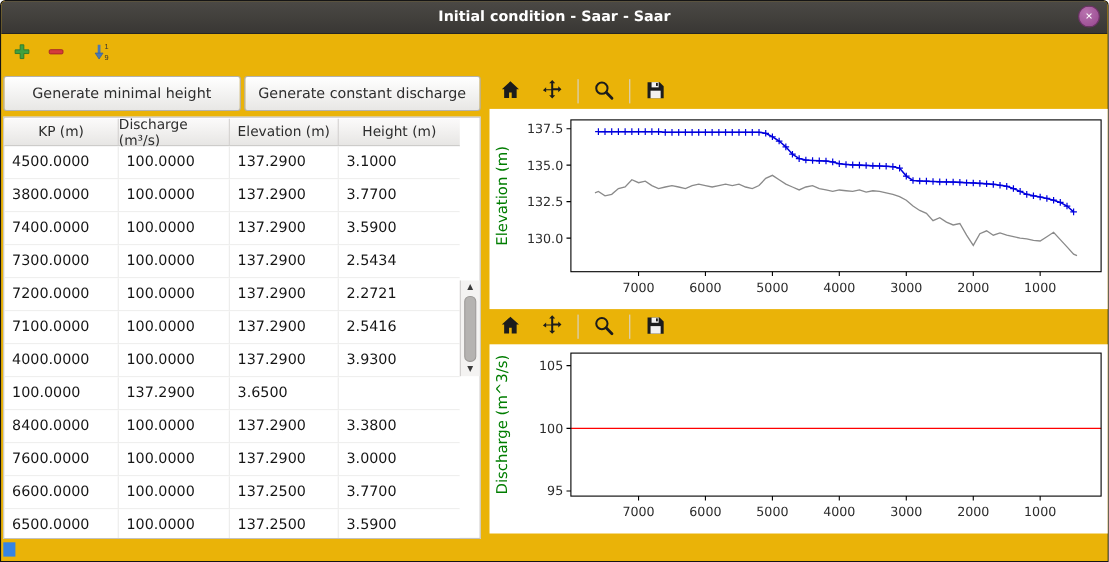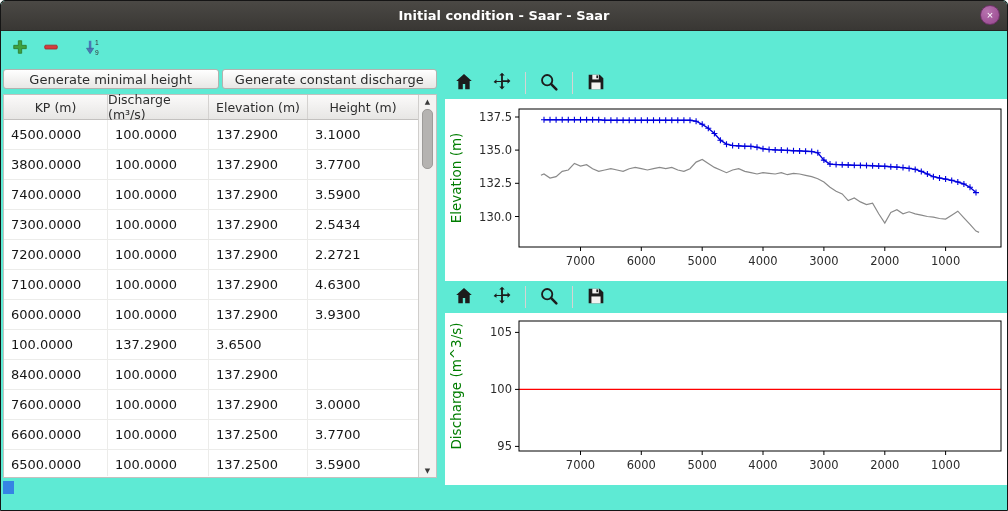--- a/index.html
+++ b/index.html
@@ -1,36 +1,36 @@
 <!DOCTYPE html>
 <html style="--accent_blue: #3584e4; --titlebar_close_purple: #95458d; --axis_label_green: #007d00; --series_blue: #0000dd; --series_gray: #8a8a8a; --series_red: #ff0000;"><head>
 <meta charset="utf-8">
 <style>
   html,body{margin:0;padding:0;background:#ffffff;font-family:"DejaVu Sans","Liberation Sans",sans-serif;}
   .window{width:1008px;height:511px;box-sizing:border-box;border:1px solid #151515;border-radius:5px 5px 0 0;
-          background:#5eead4;display:flex;flex-direction:column;overflow:hidden;}
+          background:#eab308;display:flex;flex-direction:column;overflow:hidden;}
   
   .titlebar{height:29px;flex:0 0 auto;background:linear-gradient(#4b4945,#393734);border-bottom:1px solid #262522;
             display:flex;align-items:center;position:relative;border-radius:4px 4px 0 0;}
   .titlebar .title{flex:1;text-align:center;color:#ffffff;font-weight:bold;font-size:13px;}
   .close-btn{position:absolute;right:7px;top:4px;width:20px;height:20px;border-radius:50%;
              background:radial-gradient(circle at 35% 30%, #b873af, var(--titlebar_close_purple,#95458d));
              border:1px solid #6d3267;color:#fff;font-size:11px;line-height:18px;text-align:center;
              padding:0;cursor:default;}
   
   .main-toolbar{height:34px;flex:0 0 auto;display:flex;align-items:center;padding:0 5px;gap:3px;}
   .tool-btn{width:28px;height:28px;background:transparent;border:1px solid transparent;border-radius:3px;
             display:flex;align-items:center;justify-content:center;padding:0;}
   
   .content{flex:1;display:flex;min-height:0;}
   .left-panel{width:434px;flex:0 0 auto;display:flex;flex-direction:column;padding:0 2px;}
   .button-row{display:flex;gap:3px;margin:4px 0 5px;}
-  .gtk-button{flex:1;height:20px;background:linear-gradient(#ffffff,#e8e7e5);border:1px solid #b4b2af;
+  .gtk-button{flex:1;height:32px;background:linear-gradient(#ffffff,#e8e7e5);border:1px solid #b4b2af;
               border-radius:3px;font-size:13px;color:#2d2d2d;font-family:inherit;}
-  .table-wrap{display:flex;flex:0 0 auto;height:382px;border:1px solid #c3c1bf;background:#fff;}
+  .table-wrap{display:flex;flex:0 0 auto;height:382px;border:1px solid #c3c1bf;background:#fff;align-items:center;}
   .table{flex:1;display:flex;flex-direction:column;min-width:0;}
   .table-header{display:flex;height:24px;flex:0 0 auto;background:linear-gradient(#fbfafa,#e7e6e4);
                 border-bottom:1px solid #c3c1bf;}
   .th{box-sizing:border-box;border-right:1px solid #d4d2d0;display:flex;align-items:center;justify-content:center;
       font-size:12.5px;color:#2d2d2d;}
   .table-body{height:356px;overflow:hidden;}
   .tr{display:flex;height:30px;box-sizing:border-box;border-bottom:1px solid #ececea;background:#ffffff;}
   .td{box-sizing:border-box;border-right:1px solid #ececea;padding-left:7px;display:flex;align-items:center;
       font-size:13px;color:#161616;}
   .th:nth-child(1),.td:nth-child(1){width:104px;}
@@ -132,37 +132,38 @@
               <div class="tr">
                 <div class="td">7200.0000</div>
                 <div class="td">100.0000</div>
                 <div class="td">137.2900</div>
                 <div class="td">2.2721</div>
               </div>
               <div class="tr">
                 <div class="td">7100.0000</div>
                 <div class="td">100.0000</div>
                 <div class="td">137.2900</div>
-                <div class="td">4.6300</div>
-              </div>
-              <div class="tr">
-                <div class="td">6000.0000</div>
+                <div class="td">2.5416</div>
+              </div>
+              <div class="tr">
+                <div class="td">4000.0000</div>
                 <div class="td">100.0000</div>
                 <div class="td">137.2900</div>
                 <div class="td">3.9300</div>
               </div>
               <div class="tr">
                 <div class="td">100.0000</div>
                 <div class="td">137.2900</div>
                 <div class="td">3.6500</div>
               </div>
               <div class="tr">
                 <div class="td">8400.0000</div>
                 <div class="td">100.0000</div>
                 <div class="td">137.2900</div>
+                <div class="td">3.3800</div>
               </div>
               <div class="tr">
                 <div class="td">7600.0000</div>
                 <div class="td">100.0000</div>
                 <div class="td">137.2900</div>
                 <div class="td">3.0000</div>
               </div>
               <div class="tr">
                 <div class="td">6600.0000</div>
                 <div class="td">100.0000</div>

